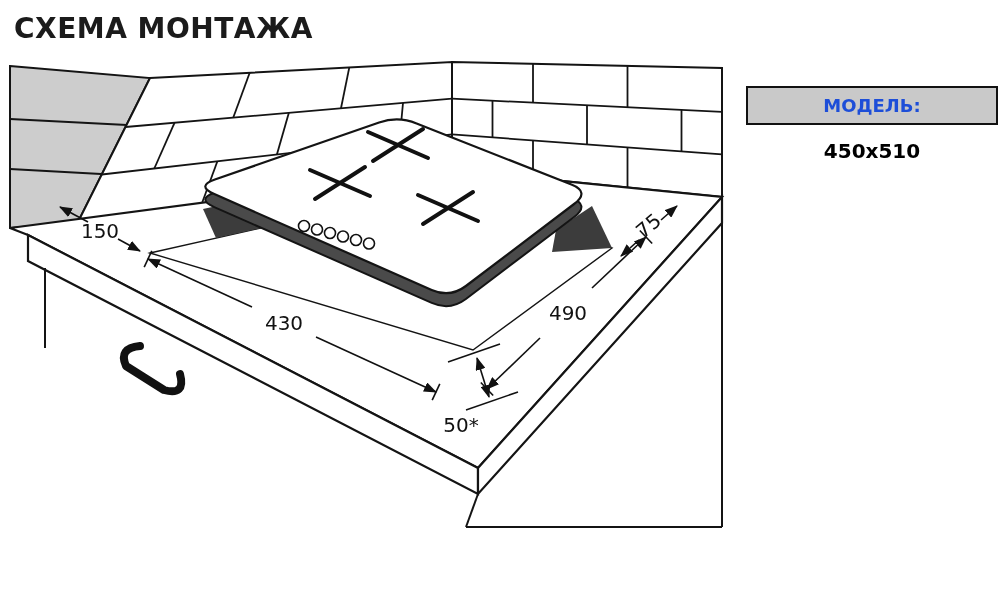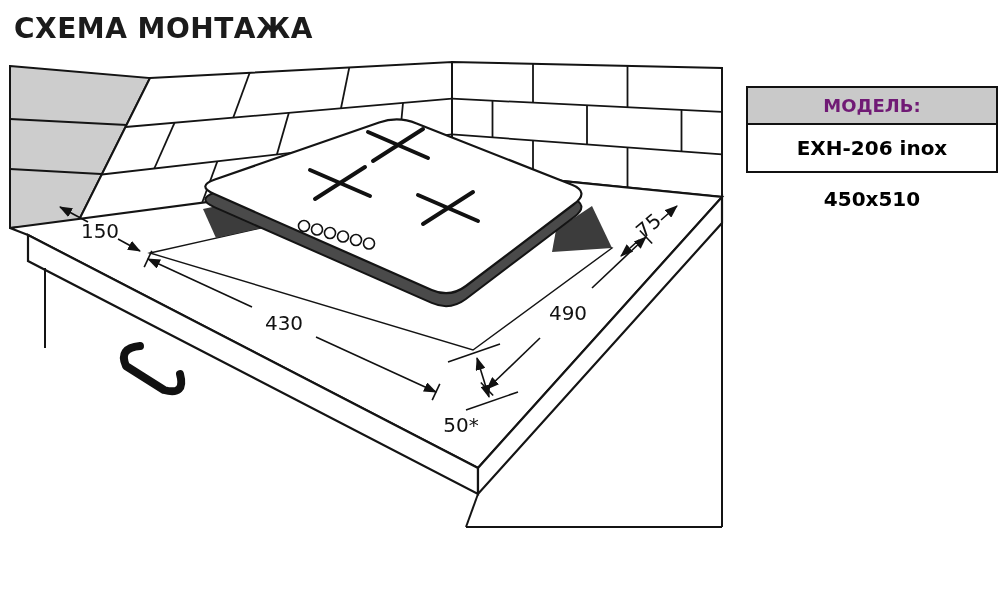--- a/index.html
+++ b/index.html
@@ -3,21 +3,21 @@
 <meta charset="utf-8">
 <style>
   html,body { margin:0; padding:0; background:#fff; }
   body { width:1000px; height:592px; font-family:"DejaVu Sans", sans-serif; }
   .stage { position:relative; width:1000px; height:592px; overflow:hidden; background:#fff; }
   .title { position:absolute; left:14px; top:12px; font-size:28px; font-weight:bold; color:#1b1b1b; letter-spacing:.5px; }
   svg.diagram { position:absolute; left:0; top:0; }
   svg text { font:20px "DejaVu Sans", sans-serif; fill:#111; }
   .model-panel { position:absolute; left:746px; top:86px; width:252px; }
   .mp-header { box-sizing:border-box; border:2px solid #111; background:#c9c9c9; height:39px;
-               display:flex; align-items:center; justify-content:center; font-size:18px; font-weight:bold; color:#701a75; }
+               display:flex; align-items:center; justify-content:center; font-size:18px; font-weight:bold; color:#1d4ed8; }
   .mp-model  { box-sizing:border-box; border:2px solid #111; border-top:0; background:#fff; height:48px;
                display:flex; align-items:center; justify-content:center; font-size:20px; font-weight:bold; }
   .mp-size   { margin-top:14px; text-align:center; font-size:20px; font-weight:bold; }
 </style>
 </head>
 <body>
 
 <div class="stage">
 
   <div class="title">СХЕМА МОНТАЖА</div>
@@ -147,17 +147,16 @@
       <text x="100" y="238" text-anchor="middle">150</text>
       <text x="284" y="330" text-anchor="middle">430</text>
       <text x="568" y="320" text-anchor="middle">490</text>
       <text transform="translate(653,231) rotate(-40)" text-anchor="middle">75</text>
       <text x="461" y="432" text-anchor="middle">50*</text>
     </g>
   </svg>
 
   <div class="model-panel">
     <div class="mp-header">МОДЕЛЬ:</div>
-    <div class="mp-model">EXH-206 inox</div>
     <div class="mp-size">450x510</div>
   </div>
 
 </div>
 
 </body></html>

